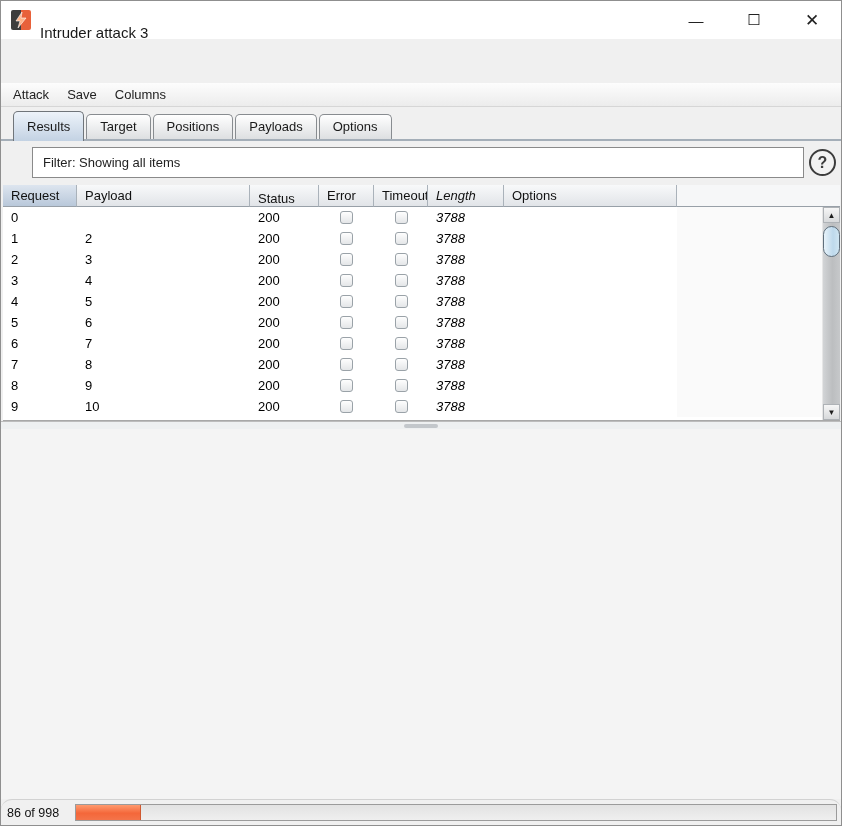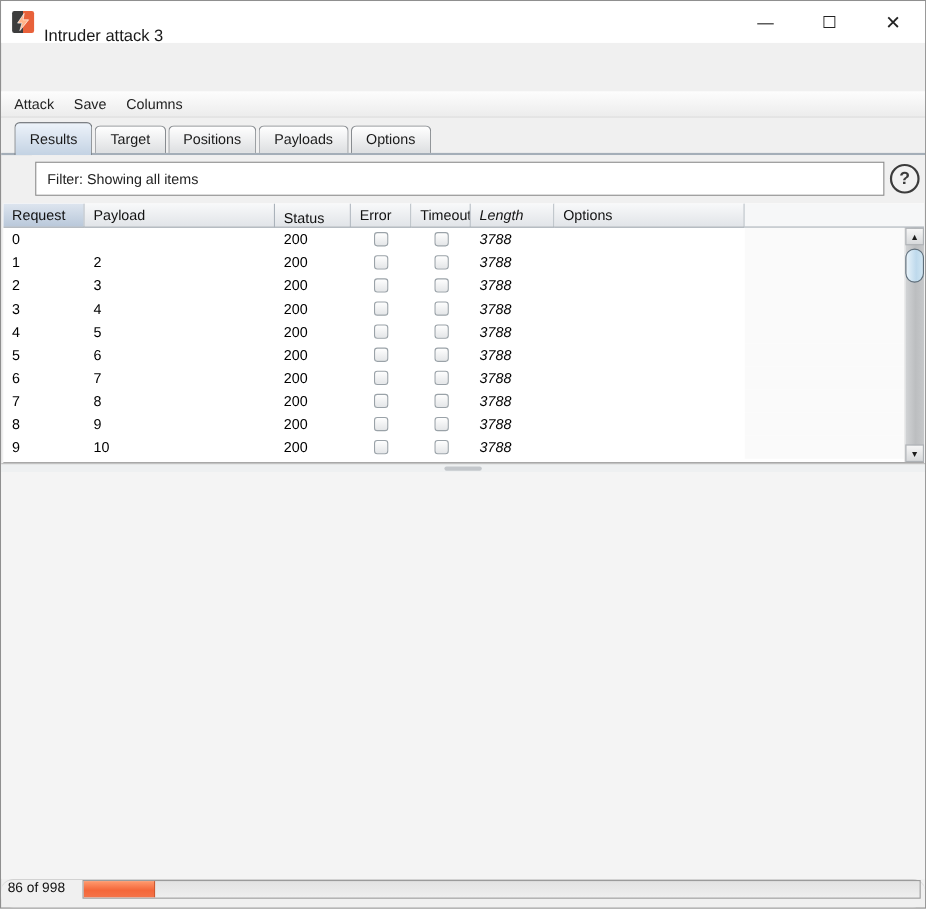--- a/index.html
+++ b/index.html
@@ -51,21 +51,21 @@
   .vscroll { position: absolute; top: 22px; right: 0; bottom: 0; width: 18px; background: linear-gradient(90deg,#d2d4d6,#bcbec0 55%,#c6c8ca); border-left: 1px solid #e6e6e6; }
   .scroll-btn { position: absolute; left: 0; right: 0; height: 16px; background: linear-gradient(#f6f6f6,#d7d9db); border: 1px solid #aeb2b6; display: flex; align-items: center; justify-content: center; font-size: 8px; color: #1c1c1c; }
   .scroll-btn.up { top: 0; }
   .scroll-btn.down { bottom: 0; }
   .scroll-thumb { position: absolute; top: 19px; left: 0px; right: 0px; height: 31px; background: linear-gradient(90deg,#e8f3fa,#bed9ec 60%,#cfe5f2); border: 1px solid #5f6f7c; border-radius: 9px; }
   
   .divider { flex: 0 0 auto; height: 8px; background: #eef0f1; border-top: 1px solid #bcbcbc; position: relative; }
   .divider-handle { width: 34px; height: 4px; border-radius: 2px; background: #c3c7cb; margin: 2px auto 0 auto; }
   .bottom-pane { flex: 1 1 auto; background: #f4f4f4; }
   
-  .statusbar { flex: 0 0 auto; height: 26px; border-top: 1px solid #d2d2d2; background: #f0f0f0; display: flex; align-items: flex-start; padding: 0 4px 0 6px; border-radius: 11px; }
+  .statusbar { flex: 0 0 auto; height: 26px; border-top: 1px solid #d2d2d2; background: #f0f0f0; display: flex; align-items: center; padding: 0 4px 0 6px; border-radius: 11px; }
   .status-text { font-size: 12.5px; color: #111; white-space: nowrap; width: 62px; flex: 0 0 auto; }
   .progress-track { flex: 1; height: 17px; border: 1px solid #9b9b9b; background: linear-gradient(#e2e2e2,#efefef); position: relative; margin-left: 6px; overflow: hidden; }
   .progress-fill { height: 100%; background: linear-gradient(#ff9a6e 0%, #f4673a 55%, #f4744a 100%); border-right: 1px solid #cf5930; }
 </style>
 </head>
 <body>
 
 <div class="titlebar">
   <div class="app-icon">
     <svg width="14" height="16" viewBox="0 0 14 16">

